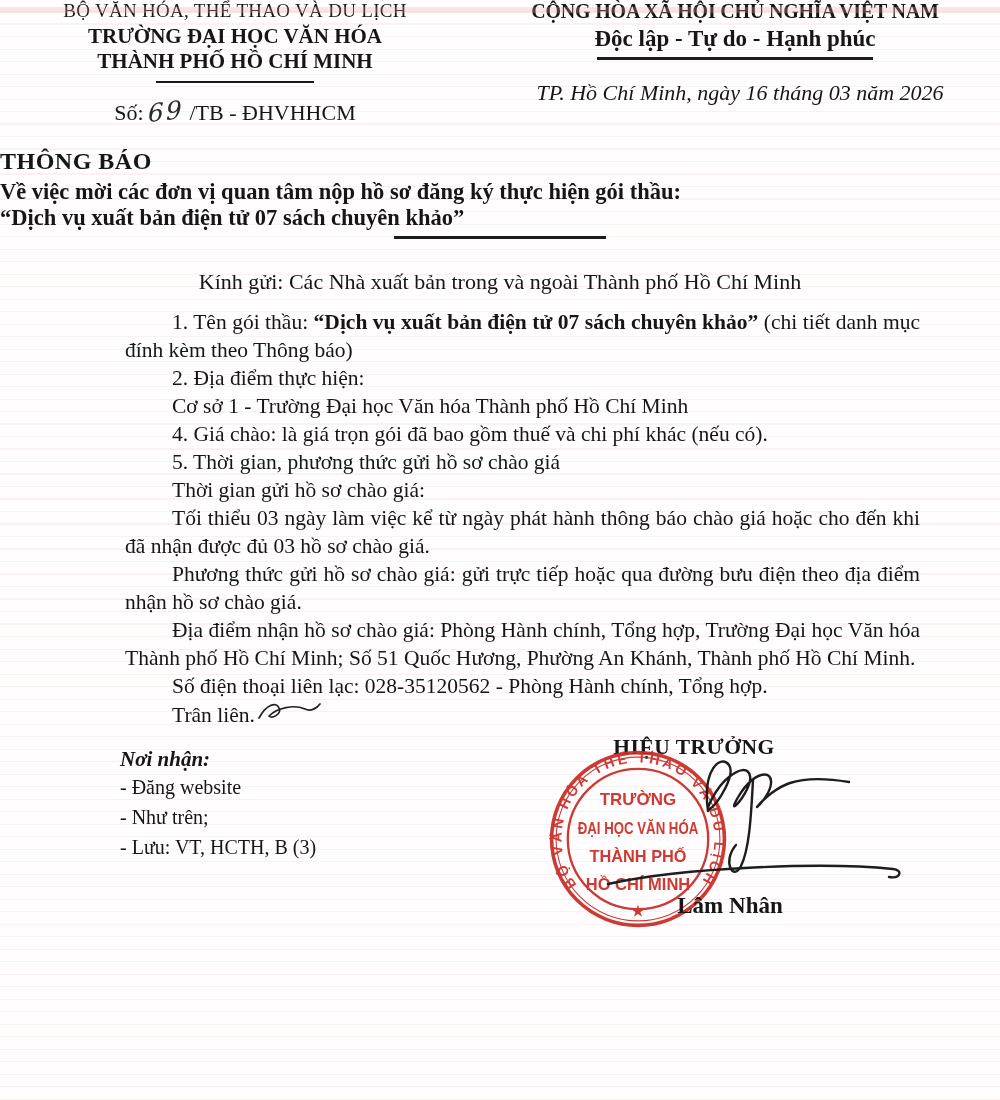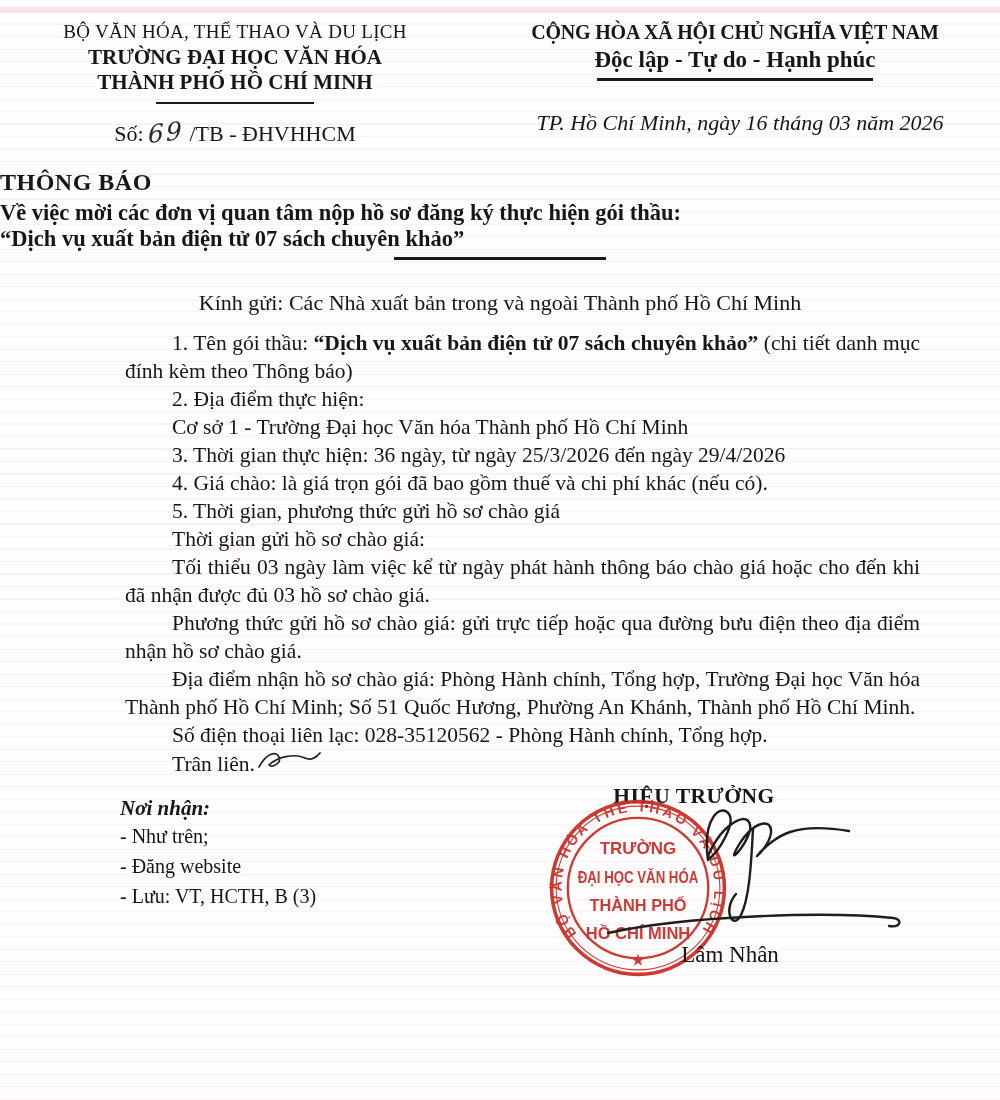--- a/index.html
+++ b/index.html
@@ -15,37 +15,37 @@
         #fffdfd 0px, #fffdfd 11px,
         #fbf1f1 11px, #fbf1f1 12.5px);
     font-family: "Liberation Serif", serif;
     color: #161616;
     overflow: hidden;
   }
   .scan-band { position:absolute; left:0; top:7px; width:100%; height:6px;
     background: rgba(233,170,170,0.28); }
 
   
-  .header { display:flex; padding-top:21px; }
+  .header { display:flex; }
   .hcol-left  { width:47%; text-align:center; }
   .hcol-right { width:53%; text-align:center; }
   .org-line1  { font-size:19px; letter-spacing:.3px; }
   .org-line2  { font-size:21px; font-weight:bold; margin-top:2px; }
   .org-line3  { font-size:21px; font-weight:bold; }
   .org-underline { width:158px; height:2px; background:#1b1b1b; margin:7px auto 0; }
   .so-line { margin-top:14px; font-size:22px; }
   .hw-number {
     display:inline-block; font-family:"DejaVu Serif",serif; font-style:italic;
     font-size:25px; transform:rotate(-6deg) skewX(-6deg); margin:0 6px 0 4px;
     color:#2b2b2b; letter-spacing:2px;
   }
   .motto-line1 { font-size:20px; font-weight:bold; letter-spacing:-.2px; }
   .motto-line2 { font-size:23px; font-weight:bold; margin-top:3px; }
   .motto-underline { width:276px; height:2.5px; background:#1b1b1b; margin:5px auto 0; }
-  .dateline { font-style:italic; font-size:22px; margin-top:29px; padding-left:10px; }
+  .dateline { font-style:italic; font-size:22px; margin-top:20px; padding-left:10px; }
 
   
   .title-block { text-align:left; margin-top:22px; }
   .title-main { font-size:24px; font-weight:bold; letter-spacing:.5px; }
   .title-sub  { font-size:22.5px; font-weight:bold; margin-top:4px; }
   .title-quote{ font-size:22.5px; font-weight:bold; }
   .title-underline { width:212px; height:2.5px; background:#1b1b1b; margin:5px auto 0; }
   .salutation { text-align:center; font-size:22px; margin-top:30px; }
 
   
@@ -56,21 +56,21 @@
   .scribble-small { vertical-align:-4px; margin-left:1px; }
 
   
   .footer { position:relative; height:242px; margin-top:4px; }
   .recipients { position:absolute; left:120px; top:14px; }
   .recipients-label { font-size:21px; font-weight:bold; font-style:italic; }
   .recipients-item  { font-size:20px; line-height:30px; }
   .signer-title { position:absolute; left:554px; top:2px; width:280px; text-align:center;
     font-size:21.5px; font-weight:bold; letter-spacing:.5px; }
   .signer-name { position:absolute; left:600px; top:160px; width:260px; text-align:center;
-    font-size:23px; font-weight:normal; }
+    font-size:23px; font-weight:bold; }
   .stamp { position:absolute; left:548px; top:16px; width:180px; height:180px; opacity:.92; }
   .stamp text { font-family:"Liberation Sans", sans-serif; font-weight:bold; }
   .signature { position:absolute; left:545px; top:16px; width:420px; height:180px; }
 </style>
 </head>
 <body>
 
 <div class="page">
   <div class="scan-band"></div>
 
@@ -98,38 +98,37 @@
     <div class="title-quote">“Dịch vụ xuất bản điện tử 07 sách chuyên khảo”</div>
     <div class="title-underline"></div>
   </div>
 
   <div class="salutation">Kính gửi: Các Nhà xuất bản trong và ngoài Thành phố Hồ Chí Minh</div>
 
   <div class="body-text">
     <p><span>1. Tên gói thầu: </span><span class="bold-inline">“Dịch vụ xuất bản điện tử 07 sách chuyên khảo”</span><span> (chi tiết danh mục đính kèm theo Thông báo)</span></p>
     <p>2. Địa điểm thực hiện:</p>
     <p>Cơ sở 1 - Trường Đại học Văn hóa Thành phố Hồ Chí Minh</p>
-    <p>3. Thời gian thực hiện: 36 ngày, từ ngày 25/3/2026 đến ngày 29/4/2026</p>
     <p>4. Giá chào: là giá trọn gói đã bao gồm thuế và chi phí khác (nếu có).</p>
     <p>5. Thời gian, phương thức gửi hồ sơ chào giá</p>
     <p>Thời gian gửi hồ sơ chào giá:</p>
     <p>Tối thiểu 03 ngày làm việc kể từ ngày phát hành thông báo chào giá hoặc cho đến khi đã nhận được đủ 03 hồ sơ chào giá.</p>
     <p>Phương thức gửi hồ sơ chào giá: gửi trực tiếp hoặc qua đường bưu điện theo địa điểm nhận hồ sơ chào giá.</p>
     <p>Địa điểm nhận hồ sơ chào giá: Phòng Hành chính, Tổng hợp, Trường Đại học Văn hóa Thành phố Hồ Chí Minh; Số 51 Quốc Hương, Phường An Khánh, Thành phố Hồ Chí Minh.</p>
     <p>Số điện thoại liên lạc: 028-35120562 - Phòng Hành chính, Tổng hợp.</p>
     <p class="closing-line"><span>Trân liên.</span><svg class="scribble-small" width="66" height="26" viewBox="0 0 66 26">
         <path d="M3,18 C10,5 20,1 23,8 C26,14 16,19 13,16 C21,8 38,4 49,9 C55,12 61,8 64,4" fill="none" stroke="#222" stroke-width="1.7" stroke-linecap="round"></path>
       </svg></p>
   </div>
 
   <div class="footer">
     <div class="recipients">
       <div class="recipients-label">Nơi nhận:</div>
+      <div class="recipients-item">- Đăng website</div>
       <div class="recipients-item">- Như trên;</div>
-      <div class="recipients-item">- Đăng website</div>
       <div class="recipients-item">- Lưu: VT, HCTH, B (3)</div>
     </div>
 
     <div class="signer-title">HIỆU TRƯỞNG</div>
 
     <svg class="stamp" viewBox="0 0 200 200">
       <circle cx="100" cy="100" r="96" fill="none" stroke-width="4" stroke="#c92a22"></circle>
       <circle cx="100" cy="100" r="91" fill="none" stroke-width="1.2" stroke="#c92a22"></circle>
       <circle cx="100" cy="100" r="78" fill="none" stroke-width="2.6" stroke="#c92a22"></circle>
       <defs>

